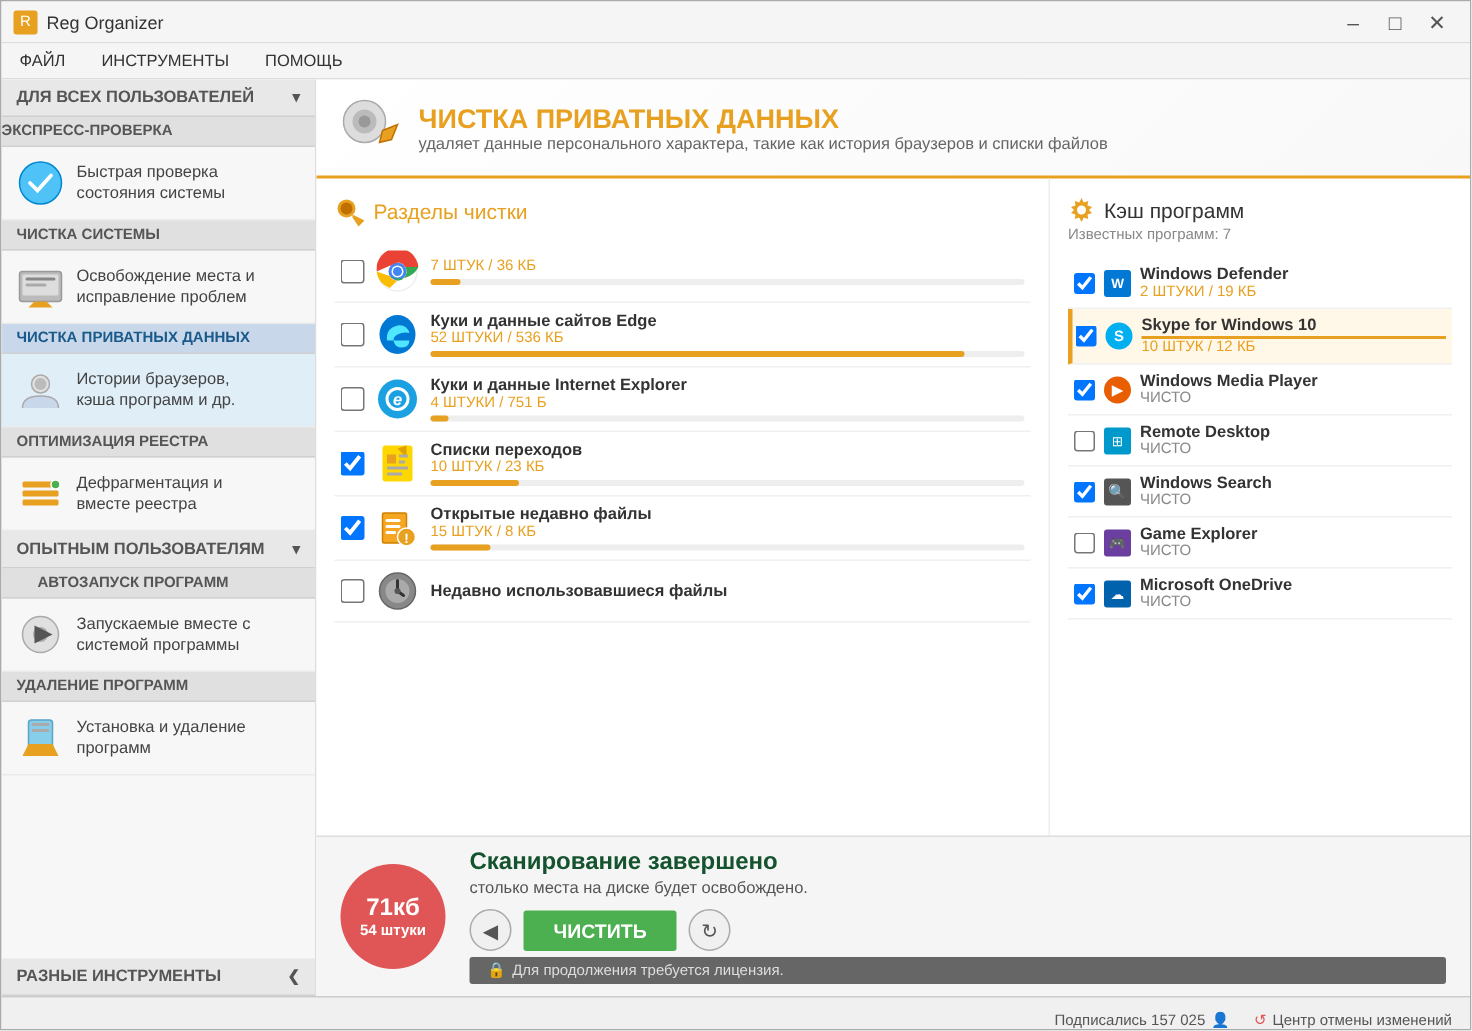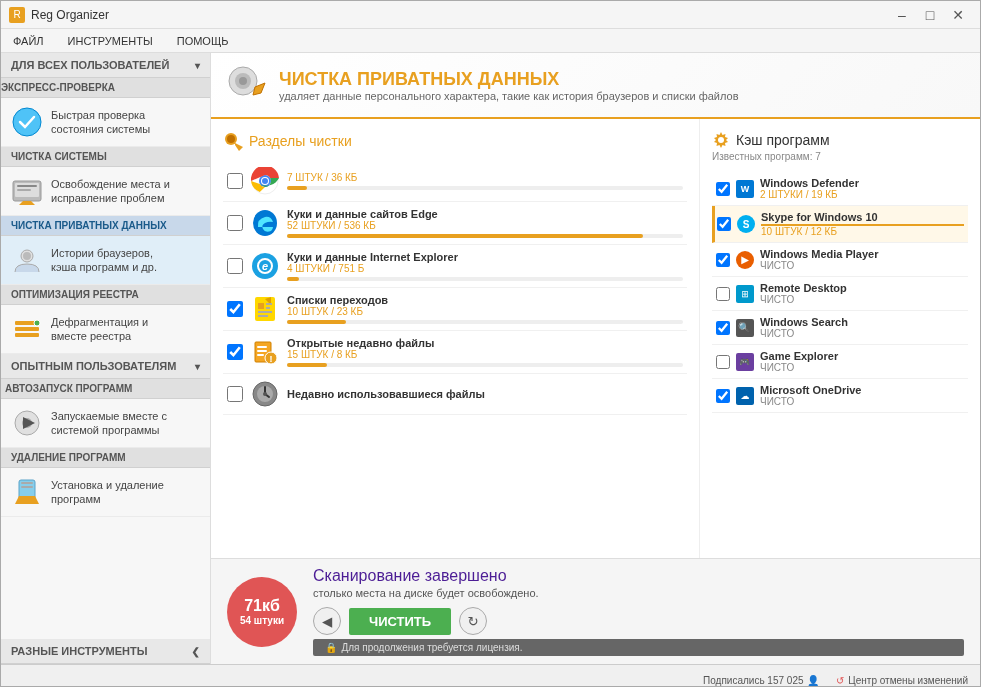--- a/index.html
+++ b/index.html
@@ -70,21 +70,21 @@
     .cache-item-count { font-size: 10px; color: #e8a020; }
     .cache-item-clean { font-size: 10px; color: #888; }
     .underline-orange { border-bottom: 2px solid #e8a020; padding-bottom: 1px; }
 
     
     .bottom-bar { background: #f5f5f5; border-top: 1px solid #ddd; padding: 8px 16px; display: flex; align-items: center; gap: 16px; }
     .scan-circle { width: 70px; height: 70px; border-radius: 50%; background: #e05555; display: flex; flex-direction: column; align-items: center; justify-content: center; color: white; font-size: 13px; font-weight: bold; flex-shrink: 0; }
     .scan-circle-size { font-size: 16px; font-weight: bold; }
     .scan-circle-count { font-size: 10px; }
     .scan-info { flex: 1; }
-    .scan-title { font-size: 16px; color: #4c1d95; font-weight: normal; }
+    .scan-title { font-size: 16px; color: #14532d; font-weight: bold; }
     .scan-subtitle { font-size: 11px; color: #555; margin-top: 2px; }
     .scan-actions { display: flex; align-items: center; gap: 8px; margin-top: 8px; }
     .btn-back { width: 28px; height: 28px; border-radius: 50%; border: 1px solid #aaa; background: #f0f0f0; cursor: pointer; display: flex; align-items: center; justify-content: center; color: #555; }
     .btn-clean { background: #4caf50; color: white; border: none; padding: 6px 20px; font-size: 13px; font-weight: bold; cursor: pointer; border-radius: 2px; }
     .btn-refresh { width: 28px; height: 28px; border-radius: 50%; border: 1px solid #aaa; background: #f0f0f0; cursor: pointer; display: flex; align-items: center; justify-content: center; color: #555; }
     .license-bar { background: #666; color: #ddd; font-size: 10px; padding: 3px 12px; text-align: center; border-radius: 2px; display: flex; align-items: center; gap: 4px; }
 
     
     .status-bar { background: #f0f0f0; border-top: 1px solid #ccc; height: 22px; display: flex; align-items: flex-end; justify-content: flex-end; padding: 0 12px; gap: 16px; font-size: 10px; color: #555; }
     .status-bar-left { flex: 1; }
@@ -211,21 +211,21 @@
           <div>Дефрагментация и</div>
           <div>вместе реестра</div>
         </div>
       </div>
 
       <div class="sidebar-section-header">
         <span>ОПЫТНЫМ ПОЛЬЗОВАТЕЛЯМ</span>
         <span class="chevron">▾</span>
       </div>
 
-      <div class="sidebar-section-header" style="font-size:10px; background:#e0e0e0; padding:4px 4px;">
+      <div class="sidebar-section-header" style="font-size:10px; background:#e0e0e0; padding:4px 24px;">
         <span>АВТОЗАПУСК ПРОГРАММ</span>
       </div>
       <div class="sidebar-item">
         <div class="sidebar-item-icon">
           <svg width="32" height="32" viewBox="0 0 32 32">
             <circle cx="16" cy="16" r="12" fill="#e0e0e0" stroke="#aaa" stroke-width="1"></circle>
             <circle cx="16" cy="16" r="5" fill="#aaa"></circle>
             <polygon points="12,10 24,16 12,22" fill="#555"></polygon>
           </svg>
         </div>

